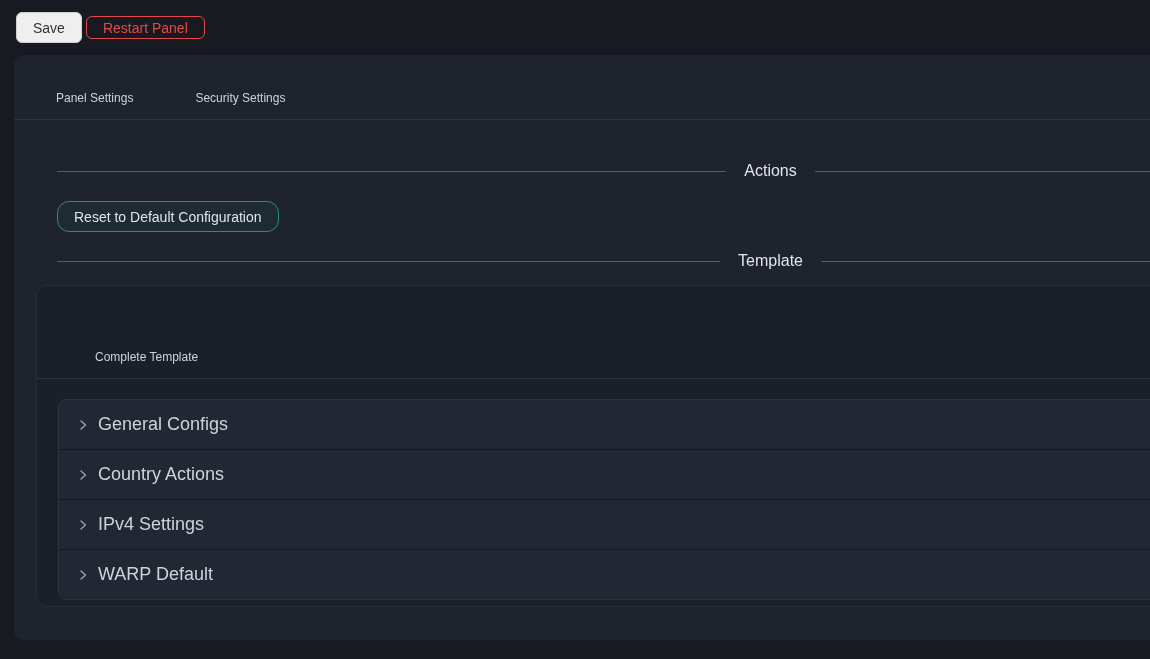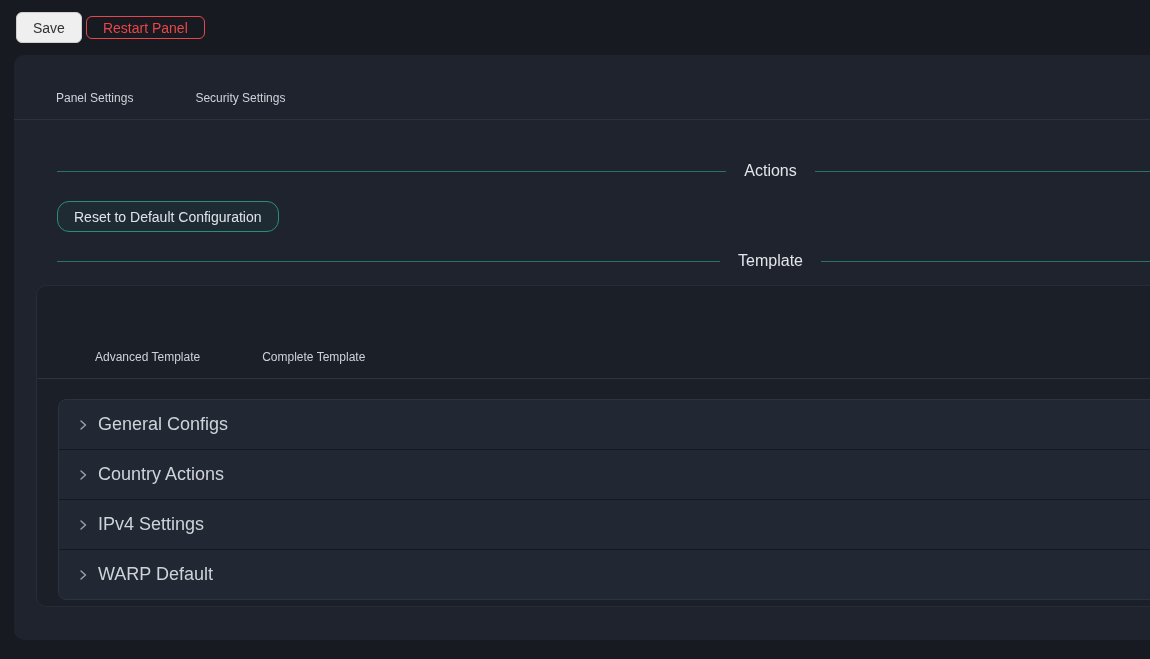--- a/index.html
+++ b/index.html
@@ -178,21 +178,20 @@
   <div class="divider divider-templates">
     <span class="line"></span>
     <span class="divider-text">Template</span>
     <span class="line"></span>
   </div>
 
   <div class="inner-panel">
 
     <div class="tabbar inner-tabbar">
       <div class="tabs">
-        <div class="tab">Advanced Template</div>
         <div class="tab">Complete Template</div>
       </div>
     </div>
 
     <div class="collapse">
 
       <div class="collapse-row">
         <span class="chev">
           <svg width="12" height="12" viewBox="0 0 12 12" fill="none">
               <path d="M4 2 L8.5 6 L4 10" stroke="currentColor" stroke-width="1.4" stroke-linecap="round" stroke-linejoin="round"></path>

